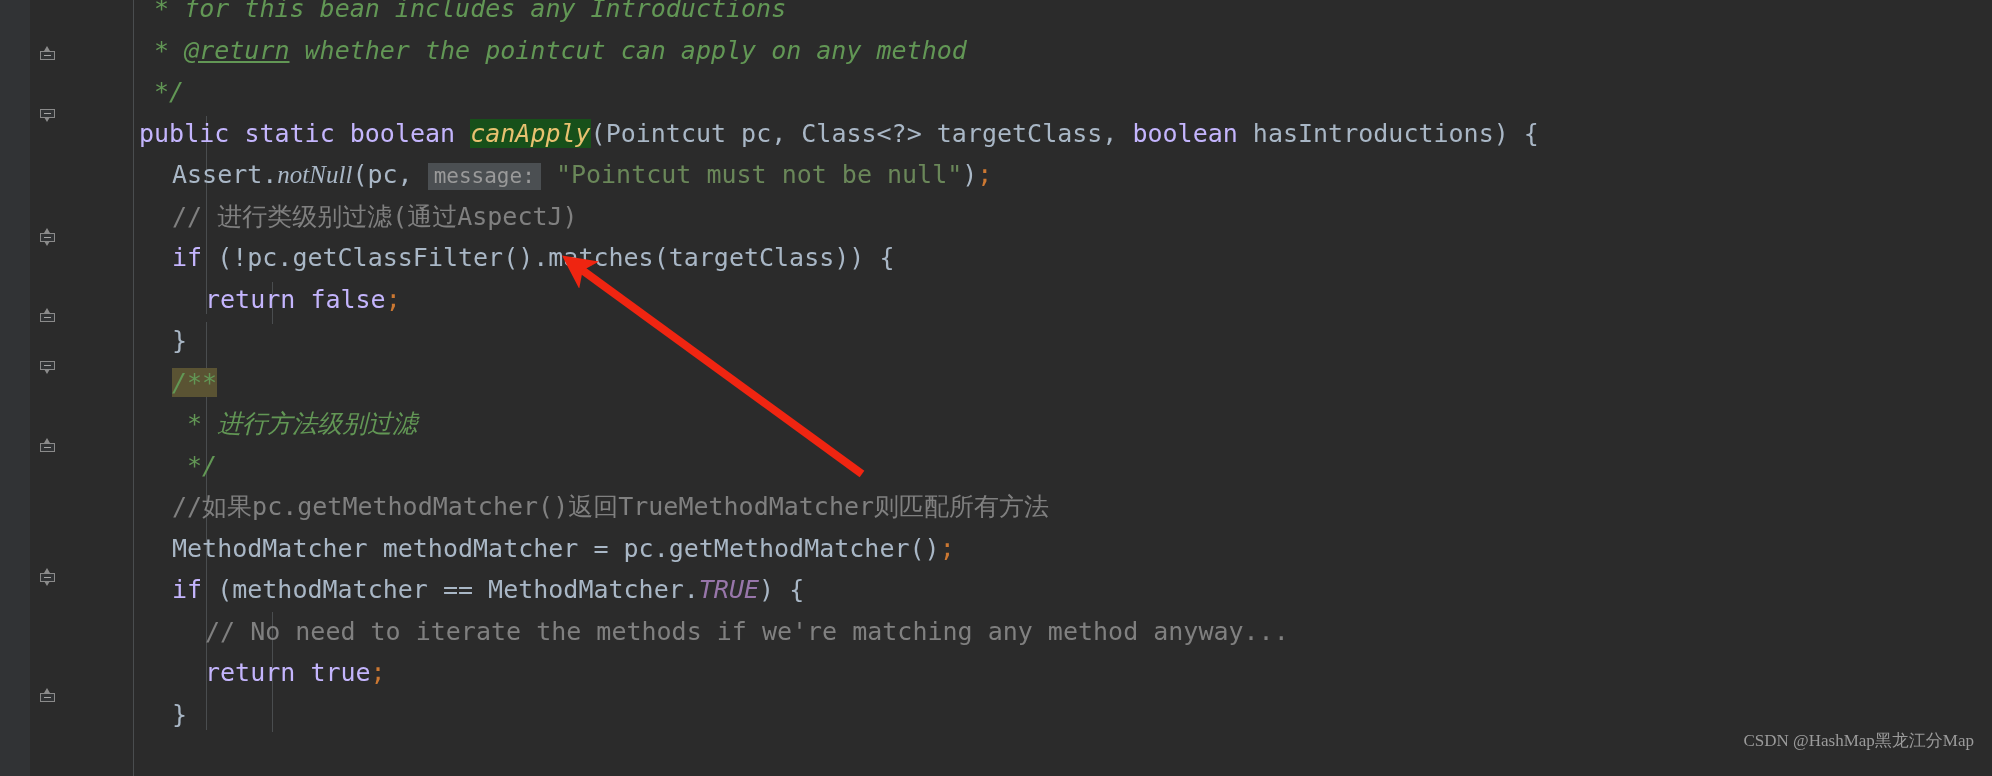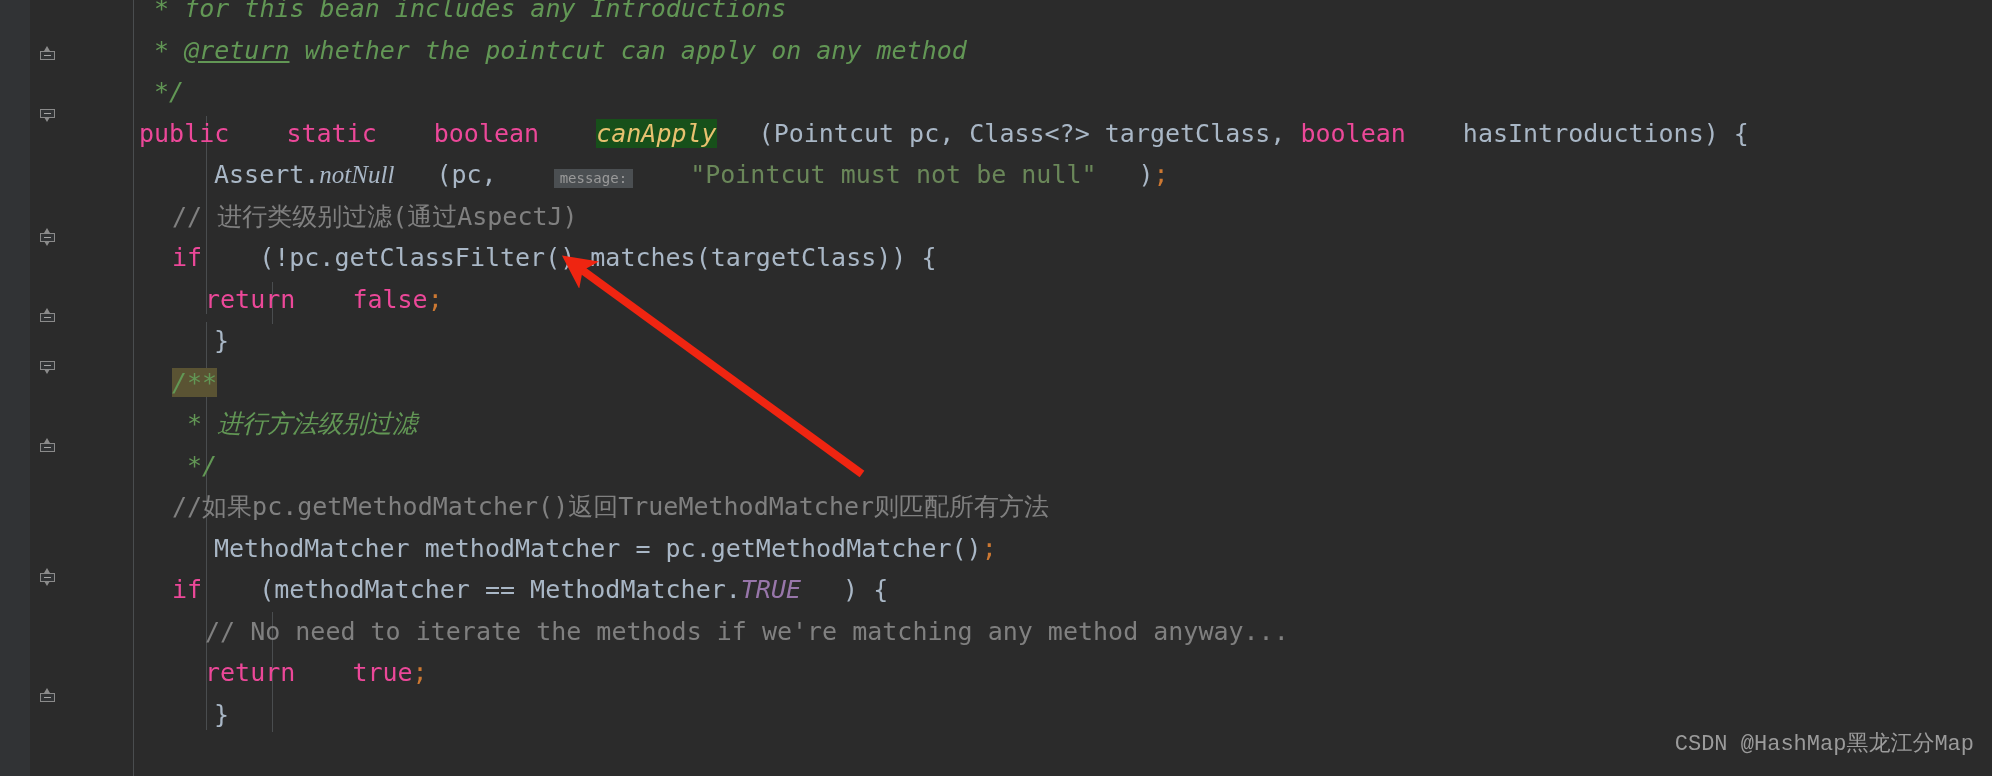--- a/index.html
+++ b/index.html
@@ -104,63 +104,63 @@
     display: block;
   }
   
   .iguide {
     position: absolute;
     width: 1px;
     background: #4a4d4f;
   }
 
   
-  .kw    { color: #ec4899; }
+  .kw    { color: #c4b5fd; }
   .str   { color: #6a8759; }
   .cmt   { color: #808080; }
   .jdoc  { color: #629755; font-style: italic; }
   .jtag  { color: #629755; font-style: italic; text-decoration: underline; }
-  .ident { color: #a9b7c6; margin-left: 42px; }
+  .ident { color: #a9b7c6; }
   .field { color: #9876aa; font-style: italic; }
   .sfm   { color: #a9b7c6; font-style: italic; font-family: Liberation Serif, serif; }
   .semi  { color: #cc7832; }
 
   .hl-find {
     background: #17501a;
     color: #e8c170;
     font-style: italic;
   }
   .hl-olive {
     background: #5a5333;
   }
   .hint {
     background: #4b4f52;
     color: #9a9a9a;
     border-radius: 0;
     padding: 1px 6px 2px 6px;
-    font-size: 14px;
+    font-size: 21px;
     font-style: normal;
   }
 
   
   .arrow-layer {
     position: absolute;
     left: 0; top: 0;
     width: 1992px; height: 776px;
     pointer-events: none;
   }
 
   
   .watermark {
     position: absolute;
     right: 18px;
-    bottom: 18px;
+    bottom: 24px;
     color: #9b9b9b;
-    font-family: Liberation Mono, monospace;
-    font-size: 22px;
+    font-family: Liberation Serif, serif;
+    font-size: 17px;
     white-space: nowrap;
   }
 </style>
 </head>
 <body>
 
 <div id="root">
 
   <div class="gutter"></div>
   <div class="gutter-strip"></div>

